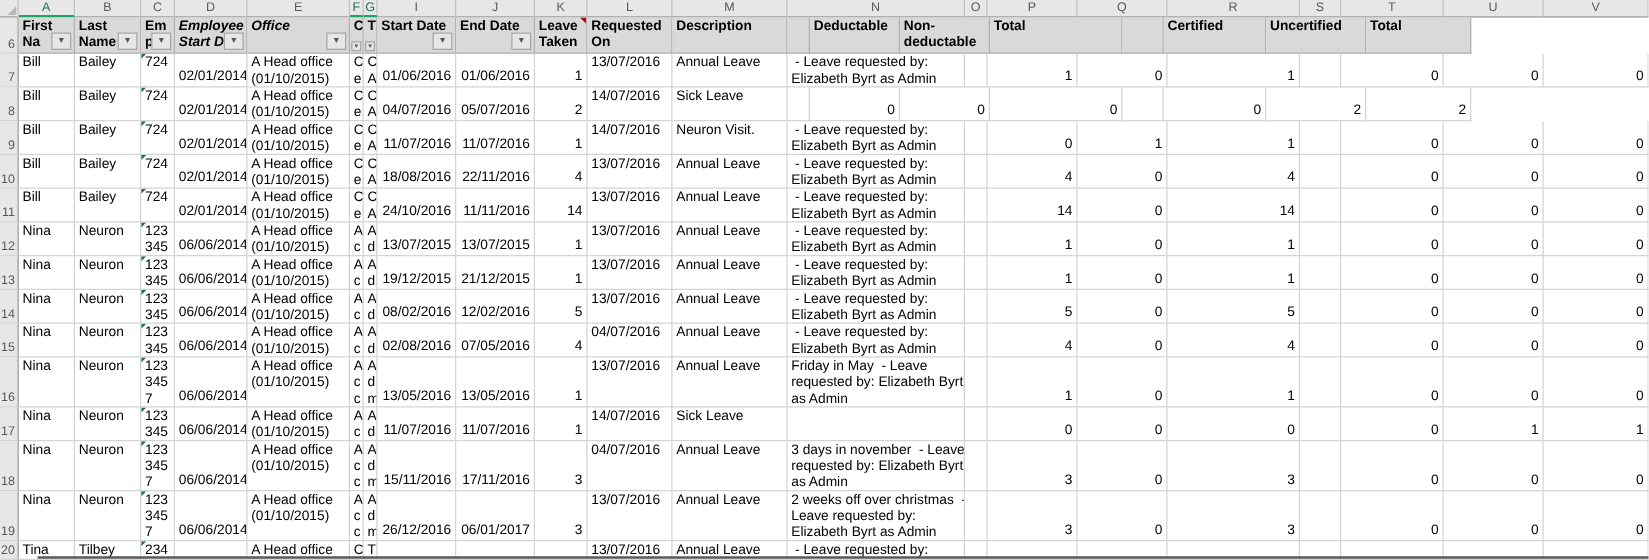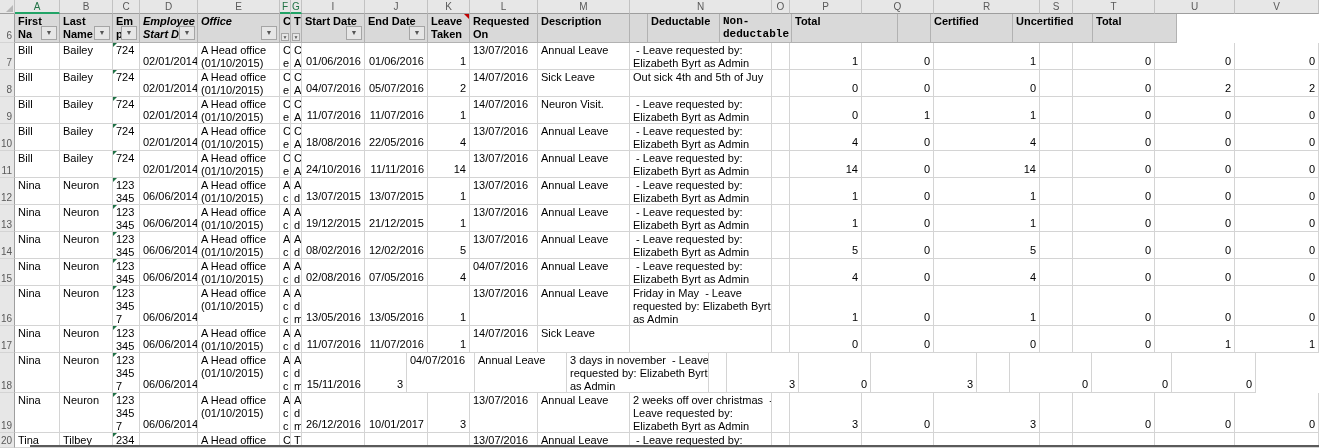--- a/index.html
+++ b/index.html
@@ -85,21 +85,21 @@
       <div class="cell hd" style="width: 11px;"><span class="txt">T</span><div class="fbtn mini">▼</div></div>
       <div class="cell hd" style="width: 63px;"><span class="txt">Start Date</span><div class="fbtn">▼</div></div>
       <div class="cell hd" style="width: 63px;"><span class="txt">End Date</span><div class="fbtn">▼</div></div>
       <div class="cell hd" style="width: 42px;"><span class="txt">Leave
 Taken</span><span class="cmark"></span></div>
       <div class="cell hd" style="width: 68px;"><span class="txt">Requested
 On</span></div>
       <div class="cell hd" style="width: 92px;"><span class="txt">Description</span></div>
       <div class="cell hd" style="width: 18px;"><span class="txt"></span></div>
       <div class="cell hd" style="width: 72px;"><span class="txt">Deductable</span></div>
-      <div class="cell hd" style="width: 72px; font-family: Liberation Mono, monospace;"><span class="txt">Non-
+      <div class="cell hd" style="width: 72px;"><span class="txt">Non-
 deductable</span></div>
       <div class="cell hd" style="width: 106px;"><span class="txt">Total</span></div>
       <div class="cell hd" style="width: 33px;"><span class="txt"></span></div>
       <div class="cell hd" style="width: 82px;"><span class="txt">Certified</span></div>
       <div class="cell hd" style="width: 80px;"><span class="txt">Uncertified</span></div>
       <div class="cell hd" style="width: 84px;"><span class="txt">Total</span></div>
     </div>
     <div class="row" style="height: 27px;">
       <div class="rowhdr">
         <span>7</span>
@@ -142,21 +142,20 @@
 (01/10/2015)</span></div>
       <div class="cell" style="width: 11px;"><span class="txt">C
 e</span></div>
       <div class="cell" style="width: 11px;"><span class="txt">C
 A</span></div>
       <div class="cell vb ha-r" style="width: 63px;"><span class="txt">04/07/2016</span></div>
       <div class="cell vb ha-r" style="width: 63px;"><span class="txt">05/07/2016</span></div>
       <div class="cell vb ha-r" style="width: 42px;"><span class="txt">2</span></div>
       <div class="cell" style="width: 68px;"><span class="txt">14/07/2016</span></div>
       <div class="cell" style="width: 92px;"><span class="txt">Sick Leave</span></div>
-      <div class="cell" style="width: 142px;"><span class="txt">Out sick 4th and 5th of Juy</span></div>
       <div class="cell" style="width: 18px;"><span class="txt"></span></div>
       <div class="cell vb ha-r" style="width: 72px;"><span class="txt">0</span></div>
       <div class="cell vb ha-r" style="width: 72px;"><span class="txt">0</span></div>
       <div class="cell vb ha-r" style="width: 106px;"><span class="txt">0</span></div>
       <div class="cell" style="width: 33px;"><span class="txt"></span></div>
       <div class="cell vb ha-r" style="width: 82px;"><span class="txt">0</span></div>
       <div class="cell vb ha-r" style="width: 80px;"><span class="txt">2</span></div>
       <div class="cell vb ha-r" style="width: 84px;"><span class="txt">2</span></div>
     </div>
     <div class="row" style="height: 27px;">
@@ -197,21 +196,21 @@
       <div class="cell" style="width: 53px;"><span class="txt">Bailey</span></div>
       <div class="cell" style="width: 27px;"><span class="txt">724</span><span class="flag"></span></div>
       <div class="cell vb ha-r" style="width: 58px;"><span class="txt">02/01/2014</span></div>
       <div class="cell" style="width: 82px;"><span class="txt">A Head office
 (01/10/2015)</span></div>
       <div class="cell" style="width: 11px;"><span class="txt">C
 e</span></div>
       <div class="cell" style="width: 11px;"><span class="txt">C
 A</span></div>
       <div class="cell vb ha-r" style="width: 63px;"><span class="txt">18/08/2016</span></div>
-      <div class="cell vb ha-r" style="width: 63px;"><span class="txt">22/05/2016</span></div>
+      <div class="cell vb ha-r" style="width: 63px;"><span class="txt">22/11/2016</span></div>
       <div class="cell vb ha-r" style="width: 42px;"><span class="txt">4</span></div>
       <div class="cell" style="width: 68px;"><span class="txt">13/07/2016</span></div>
       <div class="cell" style="width: 92px;"><span class="txt">Annual Leave</span></div>
       <div class="cell" style="width: 142px;"><span class="txt"> - Leave requested by:
 Elizabeth Byrt as Admin</span></div>
       <div class="cell" style="width: 18px;"><span class="txt"></span></div>
       <div class="cell vb ha-r" style="width: 72px;"><span class="txt">4</span></div>
       <div class="cell vb ha-r" style="width: 72px;"><span class="txt">0</span></div>
       <div class="cell vb ha-r" style="width: 106px;"><span class="txt">4</span></div>
       <div class="cell" style="width: 33px;"><span class="txt"></span></div>
@@ -450,20 +449,21 @@
       <div class="cell vb ha-r" style="width: 58px;"><span class="txt">06/06/2014</span></div>
       <div class="cell" style="width: 82px;"><span class="txt">A Head office
 (01/10/2015)</span></div>
       <div class="cell" style="width: 11px;"><span class="txt">A
 c
 c</span></div>
       <div class="cell" style="width: 11px;"><span class="txt">A
 d
 m</span></div>
       <div class="cell vb ha-r" style="width: 63px;"><span class="txt">15/11/2016</span></div>
+      <div class="cell vb ha-r" style="width: 63px;"><span class="txt">17/11/2016</span></div>
       <div class="cell vb ha-r" style="width: 42px;"><span class="txt">3</span></div>
       <div class="cell" style="width: 68px;"><span class="txt">04/07/2016</span></div>
       <div class="cell" style="width: 92px;"><span class="txt">Annual Leave</span></div>
       <div class="cell" style="width: 142px;"><span class="txt">3 days in november  - Leave
 requested by: Elizabeth Byrt
 as Admin</span></div>
       <div class="cell" style="width: 18px;"><span class="txt"></span></div>
       <div class="cell vb ha-r" style="width: 72px;"><span class="txt">3</span></div>
       <div class="cell vb ha-r" style="width: 72px;"><span class="txt">0</span></div>
       <div class="cell vb ha-r" style="width: 106px;"><span class="txt">3</span></div>
@@ -484,21 +484,21 @@
       <div class="cell vb ha-r" style="width: 58px;"><span class="txt">06/06/2014</span></div>
       <div class="cell" style="width: 82px;"><span class="txt">A Head office
 (01/10/2015)</span></div>
       <div class="cell" style="width: 11px;"><span class="txt">A
 c
 c</span></div>
       <div class="cell" style="width: 11px;"><span class="txt">A
 d
 m</span></div>
       <div class="cell vb ha-r" style="width: 63px;"><span class="txt">26/12/2016</span></div>
-      <div class="cell vb ha-r" style="width: 63px;"><span class="txt">10/01/2017</span></div>
+      <div class="cell vb ha-r" style="width: 63px;"><span class="txt">06/01/2017</span></div>
       <div class="cell vb ha-r" style="width: 42px;"><span class="txt">3</span></div>
       <div class="cell" style="width: 68px;"><span class="txt">13/07/2016</span></div>
       <div class="cell" style="width: 92px;"><span class="txt">Annual Leave</span></div>
       <div class="cell" style="width: 142px;"><span class="txt">2 weeks off over christmas  -
 Leave requested by:
 Elizabeth Byrt as Admin</span></div>
       <div class="cell" style="width: 18px;"><span class="txt"></span></div>
       <div class="cell vb ha-r" style="width: 72px;"><span class="txt">3</span></div>
       <div class="cell vb ha-r" style="width: 72px;"><span class="txt">0</span></div>
       <div class="cell vb ha-r" style="width: 106px;"><span class="txt">3</span></div>

